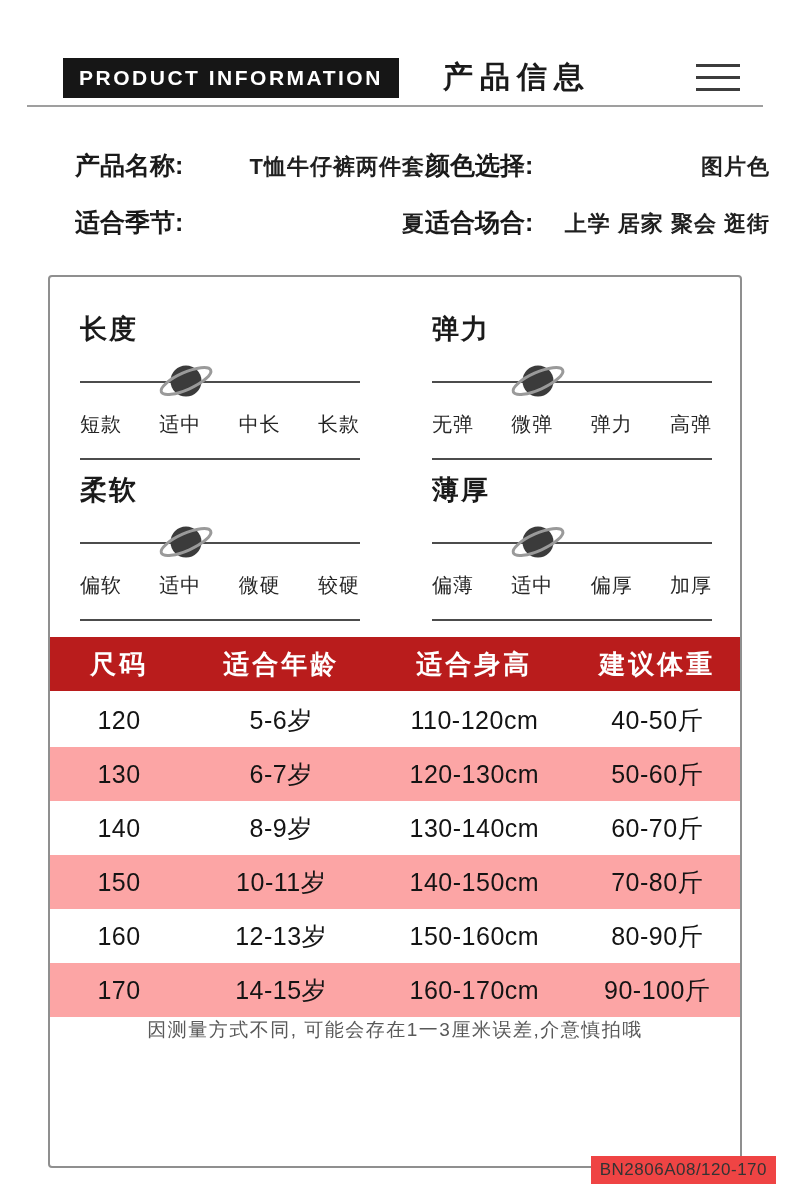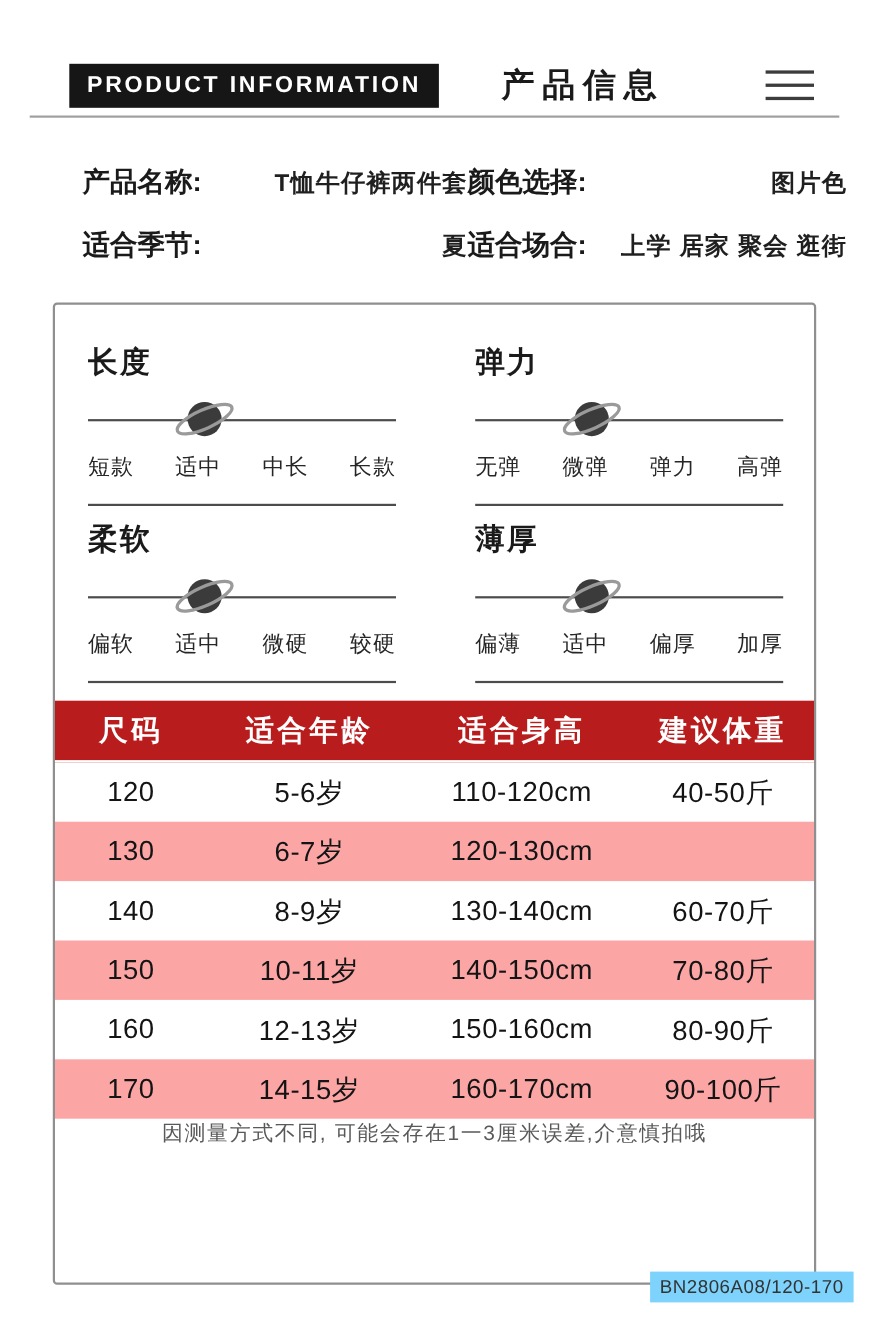--- a/index.html
+++ b/index.html
@@ -15,21 +15,21 @@
   
   .header { display:flex; align-items:center; padding:57px 50px 0 63px; }
   .badge {
     background:#161616; color:#ffffff;
     font-size:21px; font-weight:700; letter-spacing:2.5px;
     padding:8px 0; width:336px; text-align:center;
     white-space:nowrap;
   }
   .title-zh {
     font-size:30px; font-weight:700; letter-spacing:7px;
-    margin-left:57px; color:#1a1a1a; white-space:nowrap;
+    margin-left:44px; color:#1a1a1a; white-space:nowrap;
   }
   .menu { margin-left:auto; display:flex; flex-direction:column; gap:9px; cursor:pointer; padding:4px 0; }
   .menu i { display:block; width:44px; height:3px; background:#3c3c3c; }
   .divider { height:2px; background:#9f9f9f; margin:7px 27px 0 27px; }
 
   
   .details {
     display:grid; grid-template-columns:350px 1fr;
     row-gap:24px; margin:42px 20px 0 75px;
   }
@@ -82,21 +82,21 @@
 
   
   .note {
     text-align:center; 
     font-size:19px; color:#595959; letter-spacing:1.5px;
   }
 
   
   .sku {
     position:absolute; top:1156px; right:14px;
-    background:#7dd3fc; color:#333333;
+    background:#ef4444; color:#333333;
     font-size:17px; font-weight:500;
     padding:4px 9px; letter-spacing:0.5px;
     z-index:5;
   }
 </style>
 </head>
 <body>
 
 <div class="header">
   <div class="badge">PRODUCT INFORMATION</div>
@@ -224,20 +224,21 @@
     <div class="t-row">
       <span>120</span>
       <span>5-6岁</span>
       <span>110-120cm</span>
       <span>40-50斤</span>
     </div>
     <div class="t-row alt">
       <span>130</span>
       <span>6-7岁</span>
       <span>120-130cm</span>
+      <span>50-60斤</span>
     </div>
     <div class="t-row">
       <span>140</span>
       <span>8-9岁</span>
       <span>130-140cm</span>
       <span>60-70斤</span>
     </div>
     <div class="t-row alt">
       <span>150</span>
       <span>10-11岁</span>

